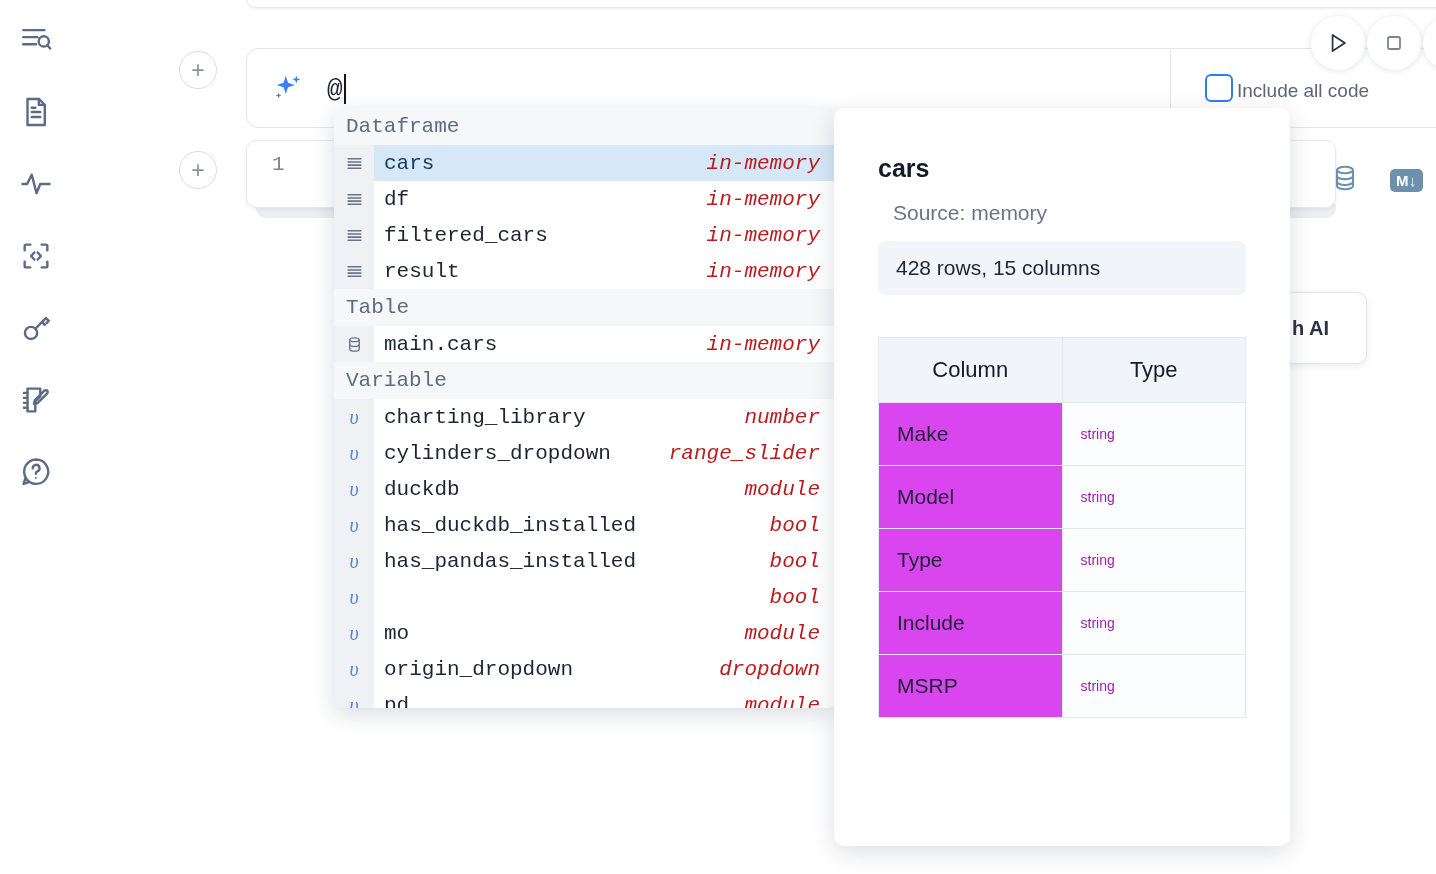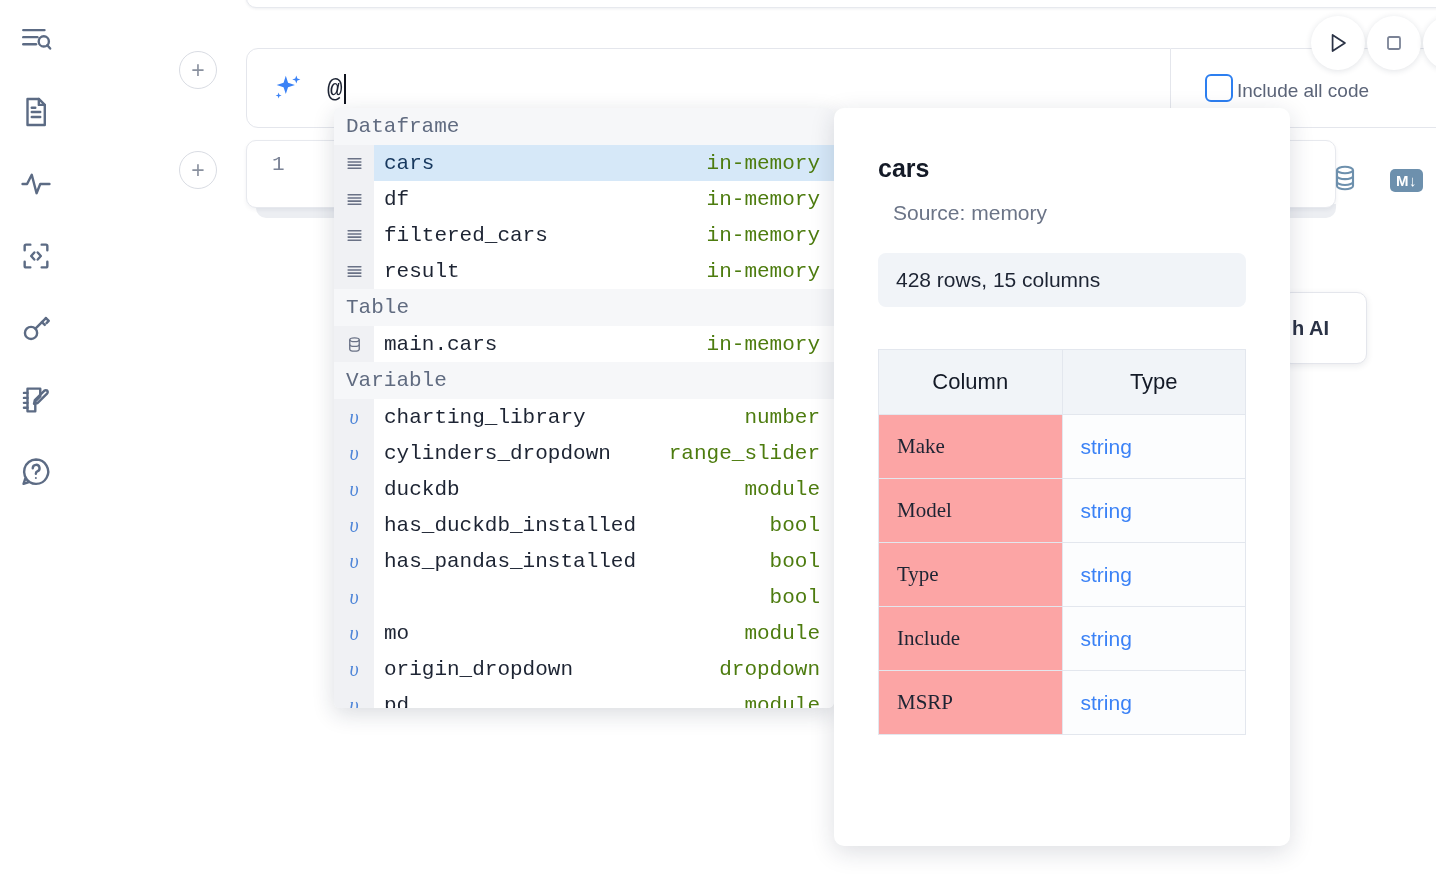--- a/index.html
+++ b/index.html
@@ -144,59 +144,59 @@
     justify-content: center; flex: 0 0 40px; background: #f0f1f4;
   }
   .ac-item .ac-body {
     flex: 1 1 auto; display: flex; align-items: center; height: 36px;
     background: #ffffff; padding: 0 14px 0 10px; min-width: 0;
   }
   .ac-item.selected .ac-body { background: #d6e8f8; }
   .ac-item.selected .ac-label { color: #17385e; }
   .ac-label { flex: 0 0 auto; white-space: nowrap; }
   .ac-type {
-    margin-left: auto; color: #4d7c0f; white-space: nowrap; padding-left: 18px;
+    margin-left: auto; color: #b91c1c; white-space: nowrap; padding-left: 18px; font-style: italic;
   }
   .ac-var-icon {
     color: #4f86d8; font-style: italic; font-size: 20px;
     font-family: "Liberation Serif", serif;
   }
 
   
   .detail {
     position: absolute; left: 834px; top: 108px; width: 456px; height: 738px;
     background: #ffffff; border-radius: 10px;
     box-shadow: 0 6px 24px rgba(25,35,60,0.15);
     overflow: hidden; z-index: 21; padding: 46px 44px 0 44px;
   }
   .detail-title { font-size: 25px; font-weight: bold; color: #141a27; }
   .detail-source { font-size: 21px; color: #6b7governance; margin-left: 15px; }
   .detail-source { color: #6b7487; margin-top: 18px; }
   .detail-badge {
-    margin-top: 28px; background: #f1f4f8; border-radius: 8px;
+    margin-top: 16px; background: #f1f4f8; border-radius: 8px;
     padding: 15px 18px; font-size: 21px; color: #1d2433;
   }
   .detail-table {
     margin-top: 42px; width: 100%; border-collapse: collapse;
     table-layout: fixed;
   }
   .detail-table th, .detail-table td {
     border: 1px solid #e3e7ee; padding: 19px 18px; text-align: left;
   }
   .detail-table th {
     background: #f1f4f8; font-size: 22px; font-weight: normal; color: #141a27;
     font-family: "Liberation Sans", sans-serif;
     text-align: center;
   }
   .detail-table td.col-name {
-    font-family: Liberation Serif, serif;
-    font-size: 21px; color: #1d2433; background: #fca5a5;
+    font-family: Liberation Sans, sans-serif;
+    font-size: 21px; color: #1d2433; background: #d946ef;
   }
   .detail-table td.col-type {
-    font-size: 21px; color: #3b82f6; background: #fcfdfe;
+    font-size: 14px; color: #a21caf; background: #fcfdfe;
     font-family: "Liberation Sans", sans-serif;
   }
 </style>
 </head>
 <body>
 
 <div id="root">
 
   <div class="sidebar">
     <div class="side-icon">

